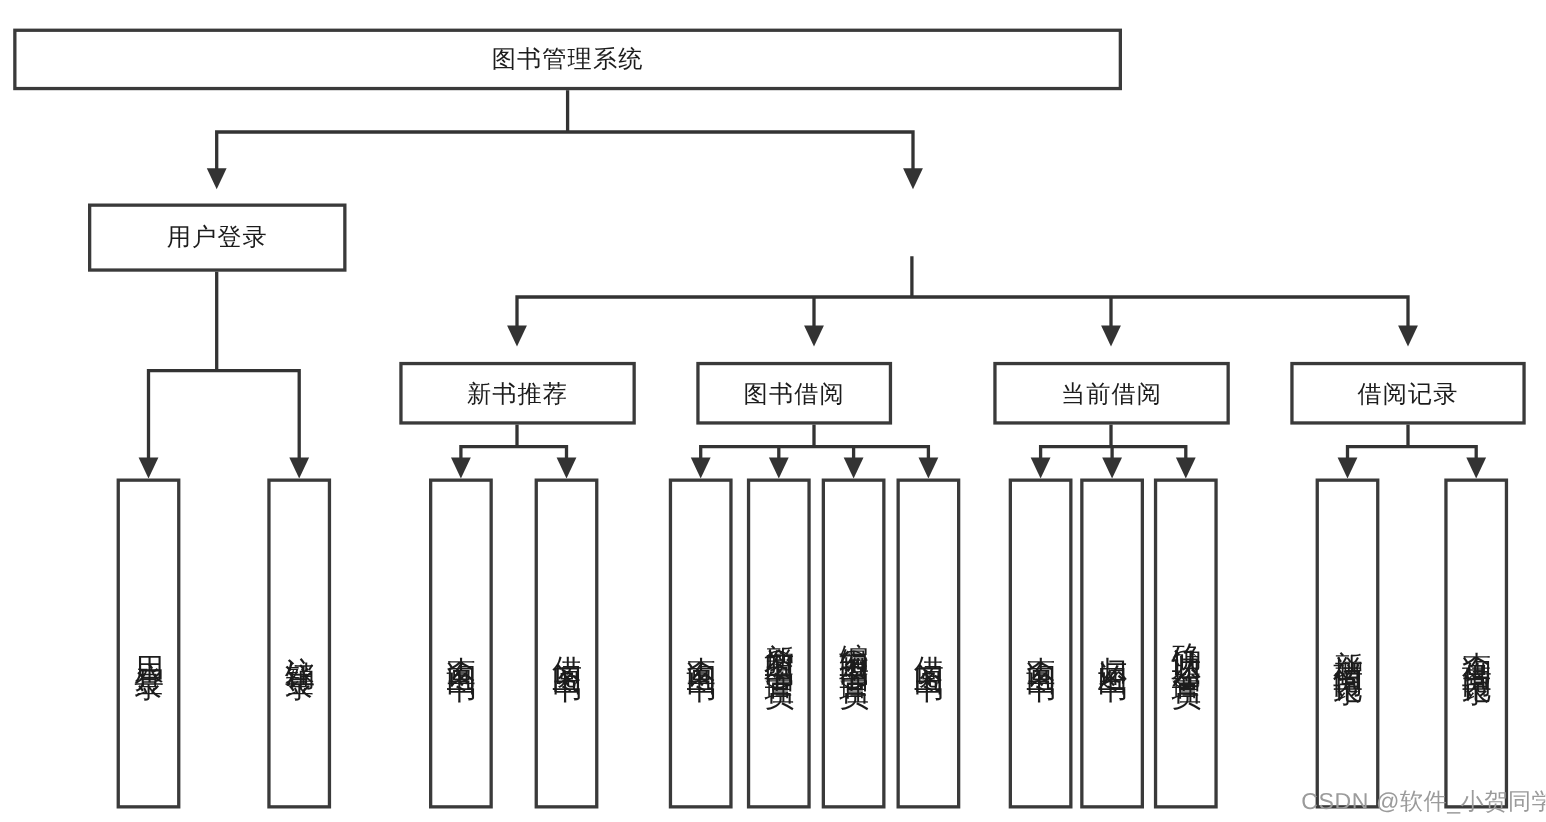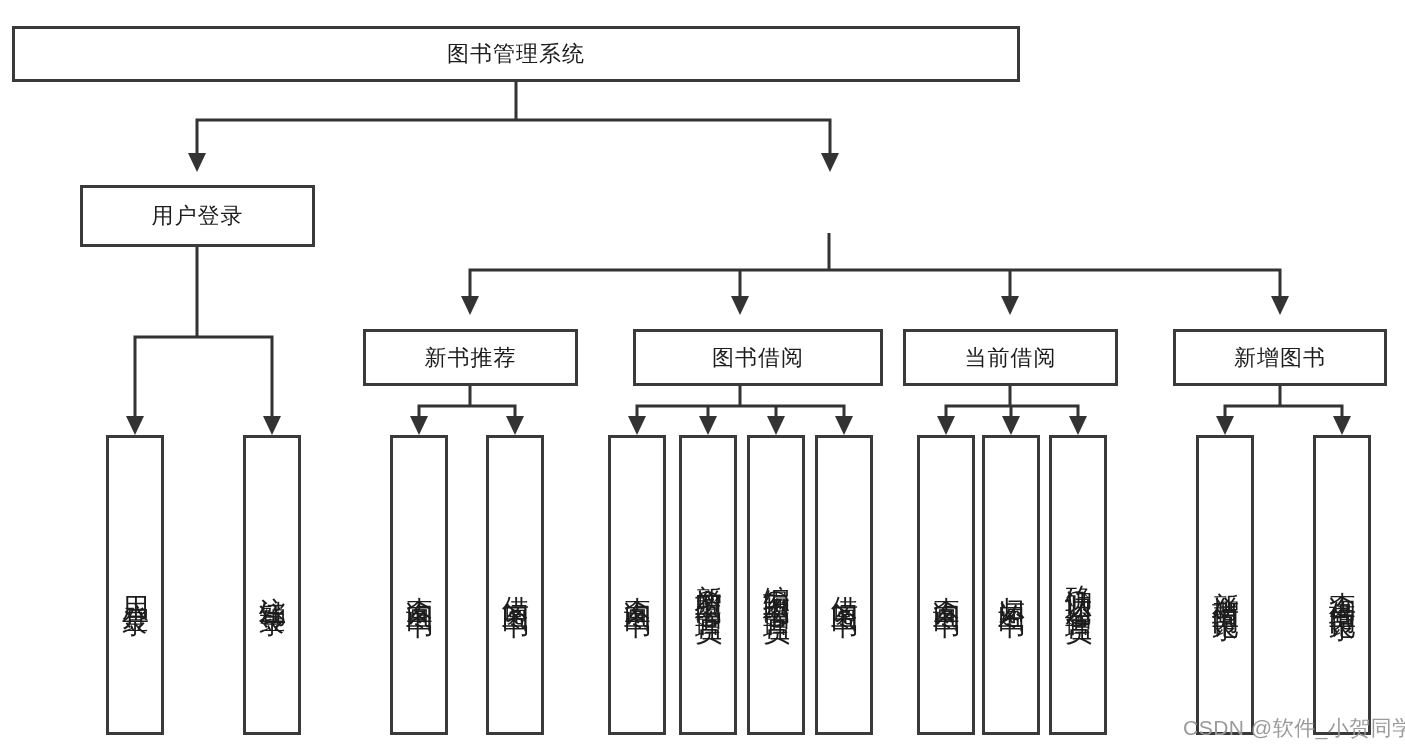--- a/index.html
+++ b/index.html
@@ -106,23 +106,23 @@
       <polygon points="1216,416 1234,416 1225,435"></polygon>
       <polygon points="1333,416 1351,416 1342,435"></polygon>
     </g>
   </svg>
 
   <div class="node h" style="left:12px;top:12px;width:1008px;height:56px">图书管理系统</div>
 
   <div class="node h" style="left:80px;top:171px;width:235px;height:62px">用户登录</div>
 
   <div class="node h" style="left:363px;top:315px;width:215px;height:57px">新书推荐</div>
-  <div class="node h" style="left:633px;top:315px;width:250px;height:57px">图书借阅</div>
+  <div class="node h" style="left:633px;top:315px;width:178px;height:57px">图书借阅</div>
   <div class="node h" style="left:903px;top:315px;width:215px;height:57px">当前借阅</div>
-  <div class="node h" style="left:1173px;top:315px;width:214px;height:57px">新增图书</div>
+  <div class="node h" style="left:1173px;top:315px;width:214px;height:57px">借阅记录</div>
 
   <div class="node v" style="left:106px;top:435px;width:58px;height:300px">用户登录</div>
   <div class="node v" style="left:243px;top:435px;width:58px;height:300px">注销登录</div>
 
   <div class="node v" style="left:390px;top:435px;width:58px;height:300px">查询图书</div>
   <div class="node v" style="left:486px;top:435px;width:58px;height:300px">借阅图书</div>
 
   <div class="node v" style="left:608px;top:435px;width:58px;height:300px">查询图书</div>
   <div class="node v" style="left:679px;top:435px;width:58px;height:300px">新增图书（管理员）</div>
   <div class="node v" style="left:747px;top:435px;width:58px;height:300px">编辑图书（管理员）</div>

